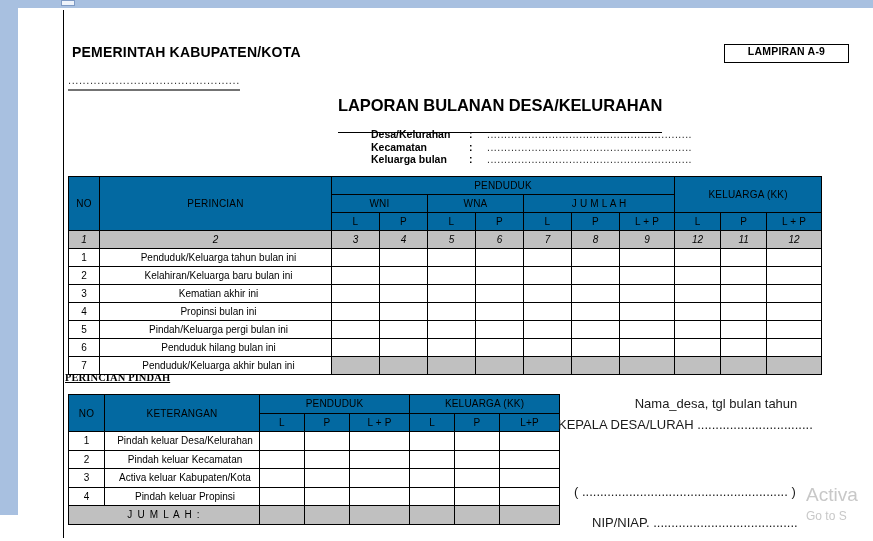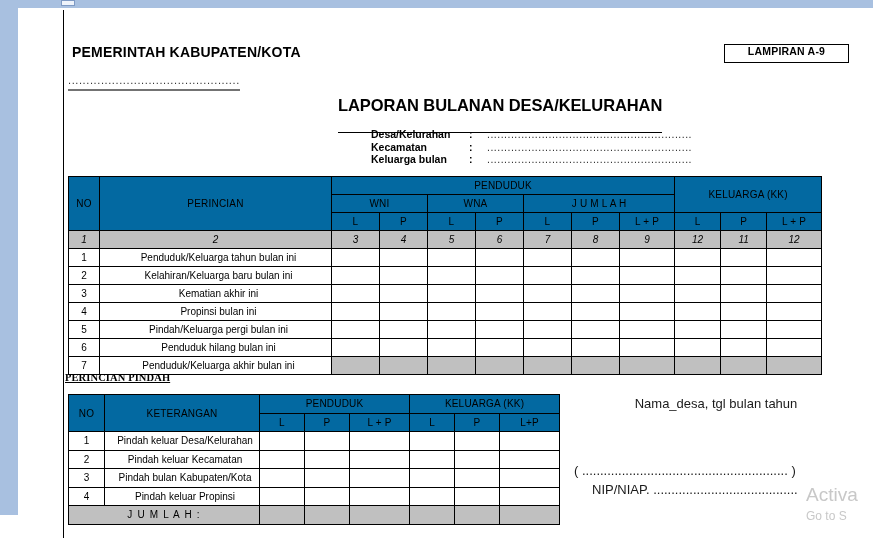--- a/index.html
+++ b/index.html
@@ -213,21 +213,21 @@
     margin-top: 6px;
     margin-left: 4px;
     white-space: nowrap;
   }
   .sig-name {
     margin-top: 52px;
     margin-left: 20px;
     white-space: nowrap;
   }
   .sig-nip {
-    margin-top: 4px;
+    margin-top: 16px;
     margin-left: 38px;
     white-space: nowrap;
   }
 
   
   .watermark {
     position: absolute;
     left: 806px; top: 484px;
     width: 70px;
     color: #c8c8c8;
@@ -473,21 +473,21 @@
       <td class="rowlabel">Pindah keluar Kecamatan</td>
       <td></td>
       <td></td>
       <td></td>
       <td></td>
       <td></td>
       <td></td>
     </tr>
     <tr>
       <td>3</td>
-      <td class="rowlabel">Pindah bulan Kabupaten/Kota</td>
+      <td class="rowlabel">Activa keluar Kabupaten/Kota</td>
       <td></td>
       <td></td>
       <td></td>
       <td></td>
       <td></td>
       <td></td>
     </tr>
     <tr>
       <td>4</td>
       <td class="rowlabel">Pindah keluar Propinsi</td>
@@ -505,20 +505,21 @@
       <td class="shaded"></td>
       <td class="shaded"></td>
       <td class="shaded"></td>
       <td class="shaded"></td>
     </tr>
   </tbody>
     </table>
 
   <div class="sig">
     <div class="sig-place">Nama_desa, tgl bulan tahun</div>
+    <div class="sig-role">KEPALA DESA/LURAH ................................</div>
     <div class="sig-name">( ......................................................... )</div>
     <div class="sig-nip">NIP/NIAP. ........................................</div>
   </div>
 
 </div>
 
 <div class="watermark">
   <div class="wm-1">Activa</div>
   <div class="wm-2">Go to S</div>
 </div>

